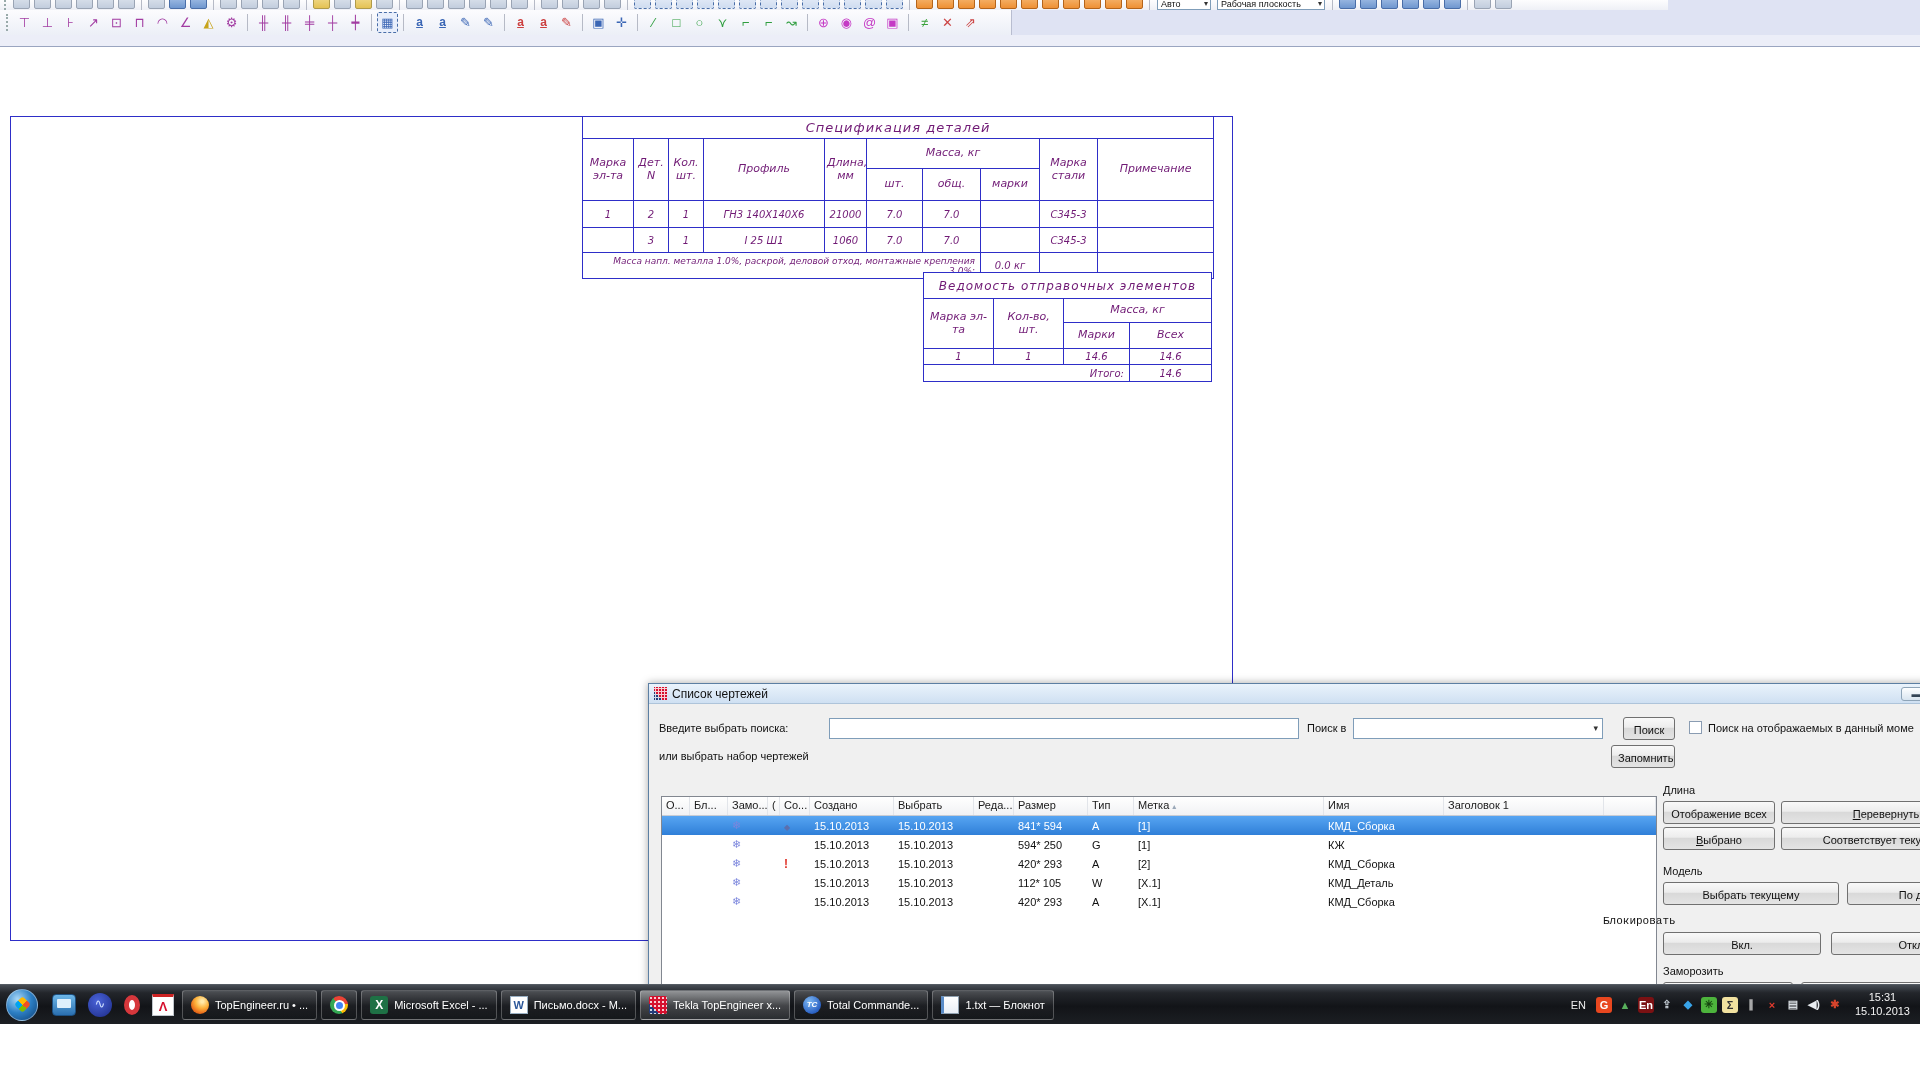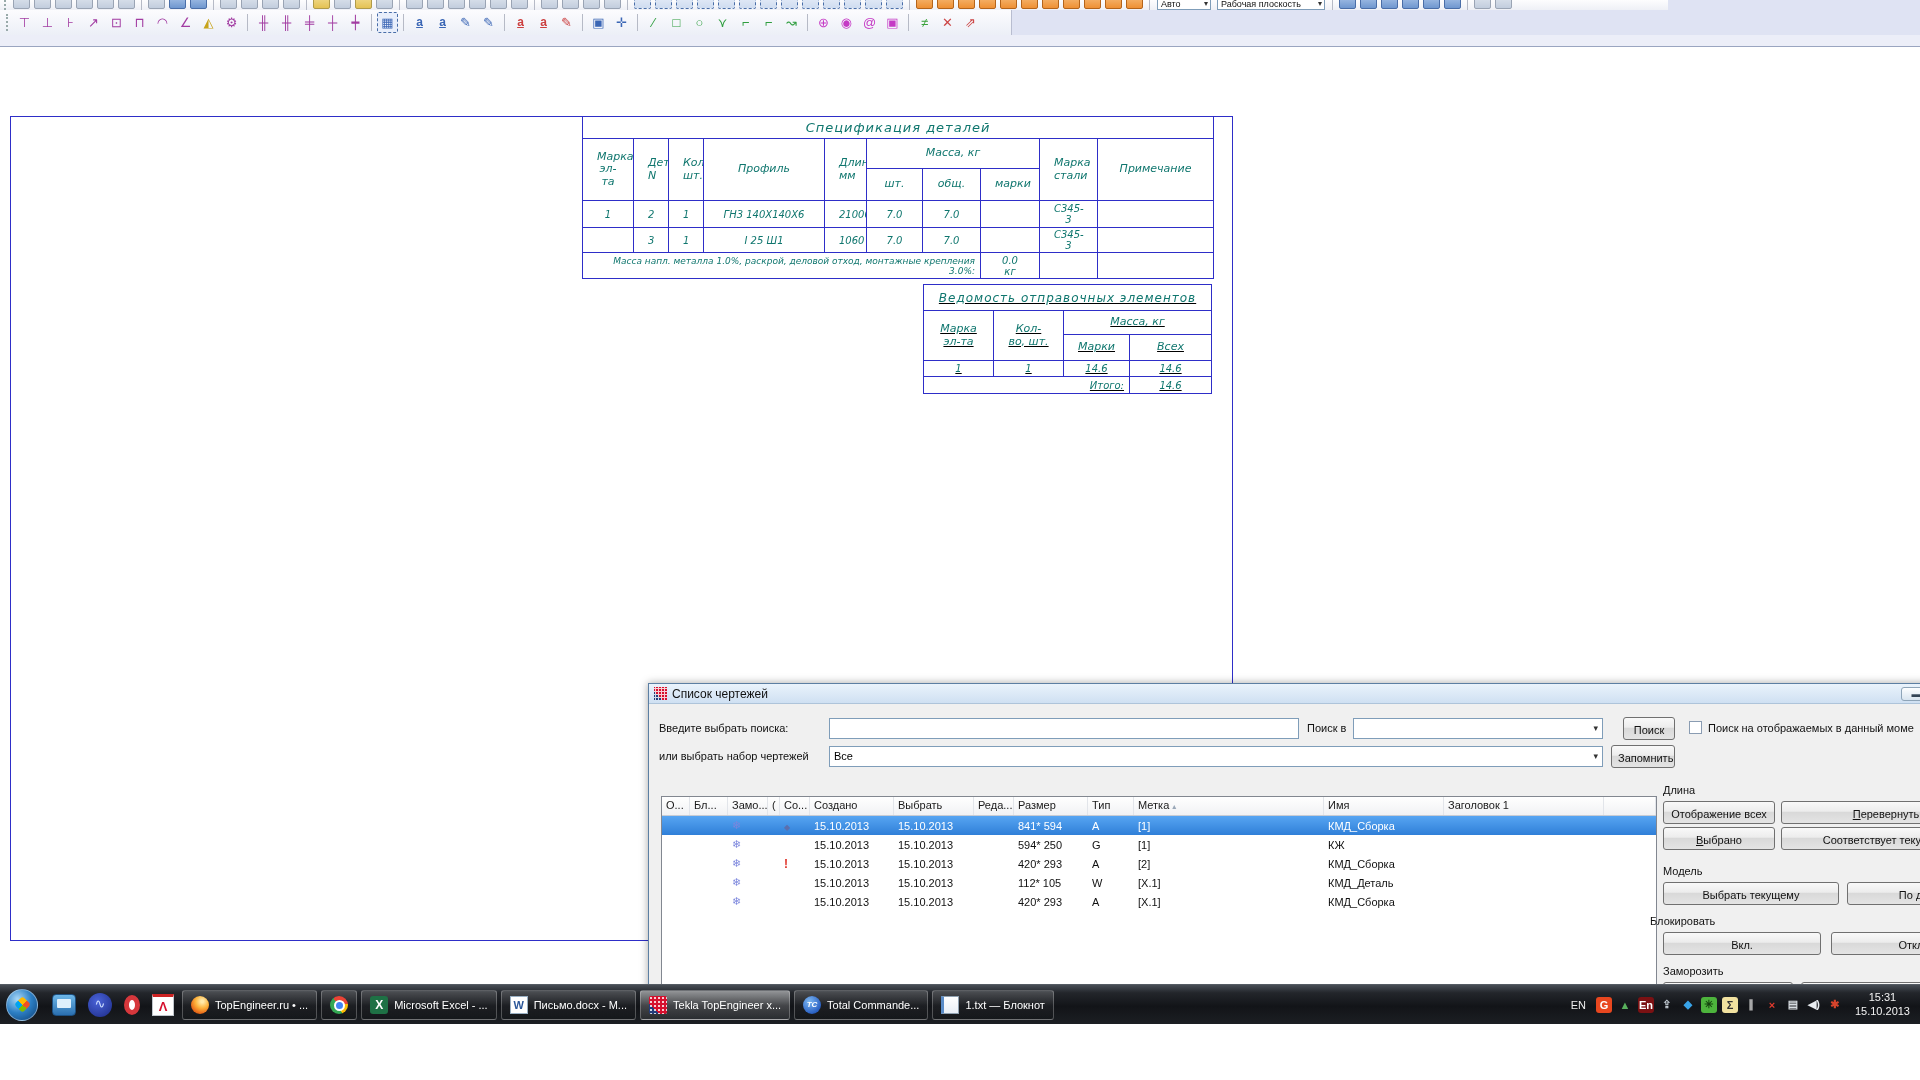--- a/index.html
+++ b/index.html
@@ -26,22 +26,22 @@
           font-size:13px;line-height:21px;border-radius:2px;}
   .t2icon.boxed{border:1px dashed #4a6ea8;background:#e8eefb;}
   .t2icon.und{text-decoration:underline;font-weight:bold;font-size:12px;}
   .tsep{width:1px;height:17px;background:#b6bac6;margin:0 4px;flex:none;align-self:center;}
   .grip{width:3px;height:17px;border-left:2px dotted #9aa;margin-right:4px;flex:none;align-self:center;}
   .view-top{position:absolute;left:0;top:35px;width:1920px;height:12px;background:#eceef8;border-bottom:1px solid #9aa5c0;}
   
   .sheet{position:absolute;left:10px;top:116px;width:1223px;height:825px;border:1px solid #2e2ec8;background:#fff;}
   .cadwrap{position:absolute;z-index:2;}
   table.cadtab{border-collapse:collapse;table-layout:fixed;background:#fff;}
-  table.cadtab td{border:1px solid #2e2ec8;padding:0 14px;text-align:center;vertical-align:middle;
-      font-family:"DejaVu Sans",sans-serif;font-style:italic;color:#0f766e;font-size:10px;overflow:hidden;}
+  table.cadtab td{border:1px solid #2e2ec8;padding:0 2px;text-align:center;vertical-align:middle;
+      font-family:"DejaVu Sans",sans-serif;font-style:italic;color:#701a75;font-size:10px;overflow:hidden;}
   table.cadtab td.ttl{font-size:13px;letter-spacing:1px;}
   table.cadtab td.hc{font-size:11px;line-height:1.1;}
   table.cadtab td.fl{font-size:9px;text-align:right;padding-right:5px;}
   
   .dialog{position:absolute;left:648px;top:683px;width:1290px;height:320px;z-index:5;
           background:#f0f0f0;border:1px solid #5c7fa3;box-shadow:0 0 8px rgba(0,0,0,.35);}
   .dlg-title{position:absolute;left:0;top:0;width:100%;height:20px;
           background:linear-gradient(#eaf3fc,#cfe0f2);border-bottom:1px solid #aec4da;
           display:flex;align-items:center;gap:5px;padding-left:5px;font-size:12px;color:#111;}
   .dlg-minbtn{position:absolute;left:1252px;top:3px;width:30px;height:14px;border:1px solid #8ea4b8;
@@ -306,21 +306,21 @@
           </tr>
           <tr style="height:26px">
             <td class="fl" colspan="7">Масса напл. металла 1.0%, раскрой, деловой отход, монтажные крепления 3.0%:</td>
             <td class="dc">0.0 кг</td>
             <td></td>
             <td></td>
           </tr>
         </tbody>
       </table>
     </div>
-  <div id="ship-table" class="cadwrap" style="left:923px;top:284px;text-decoration:underline;">
+  <div id="ship-table" class="cadwrap" style="left:923px;top:272px;">
       <table class="cadtab" style="width:288px">
         <colgroup>
           <col style="width:70px">
           <col style="width:70px">
           <col style="width:66px">
           <col style="width:82px">
         </colgroup>
         <tbody>
           <tr style="height:26px">
             <td class="ttl" colspan="4" style="font-size:12px">Ведомость отправочных элементов</td>
@@ -357,23 +357,20 @@
 
     <span class="dlbl" style="left:10px;top:38px;">Введите выбрать поиска:</span>
     <input class="dinput" style="left: 180px; top: 34px; width: 470px;">
     <span class="dlbl" style="left:658px;top:38px;">Поиск в</span>
     <div class="combo" style="left:704px;top:34px;width:250px;"></div>
     <button class="wbtn" style="left:974px;top:33px;width:52px;">Поиск</button>
     <span class="chk" style="left:1040px;top:37px;"></span>
     <span class="dlbl" style="left:1059px;top:38px;">Поиск на отображаемых в данный моме</span>
 
     <span class="dlbl" style="left:10px;top:66px;">или выбрать набор чертежей</span>
-    <div class="combo" style="left:180px;top:62px;width:774px;">
-      <span>Все</span>
-    </div>
     <button class="wbtn" style="left:962px;top:61px;width:64px;">Запомнить</button>
 
     <div class="dlist">
       <div class="list-head">
           <div class="hcell" style="width:28px">О...</div>
           <div class="hcell" style="width:38px">Бл...</div>
           <div class="hcell" style="width:40px">Замо...</div>
           <div class="hcell" style="width:12px">(</div>
           <div class="hcell" style="width:30px">Со...</div>
           <div class="hcell" style="width:84px">Создано</div>
@@ -468,21 +465,21 @@
     <span class="grplbl" style="left:1014px;top:100px;">Длина</span>
     <button class="wbtn" style="left:1014px;top:117px;width:112px;">Отображение всех</button>
     <button class="wbtn acc1" style="left:1132px;top:117px;width:210px;">Перевернуть</button>
     <button class="wbtn acc1" style="left:1014px;top:143px;width:112px;">Выбрано</button>
     <button class="wbtn" style="left:1132px;top:143px;width:210px;">Соответствует текущему</button>
 
     <span class="grplbl" style="left:1014px;top:181px;">Модель</span>
     <button class="wbtn" style="left:1014px;top:198px;width:176px;">Выбрать текущему</button>
     <button class="wbtn" style="left:1198px;top:198px;width:144px;">По дета</button>
 
-    <span class="grplbl" style="left:1001px;top:231px;">Блокировать</span>
+    <span class="grplbl" style="left:954px;top:231px;font-family:Liberation Mono, monospace;">Блокировать</span>
     <button class="wbtn" style="left:1014px;top:248px;width:158px;">Вкл.</button>
     <button class="wbtn" style="left:1182px;top:248px;width:160px;">Откл</button>
 
     <span class="grplbl" style="left:1014px;top:281px;">Заморозить</span>
     <button class="wbtn" style="left:1014px;top:298px;width:130px;"></button>
     <button class="wbtn" style="left:1152px;top:298px;width:130px;"></button>
   </div>
 
   <div class="taskbar">
     <div class="orb">

